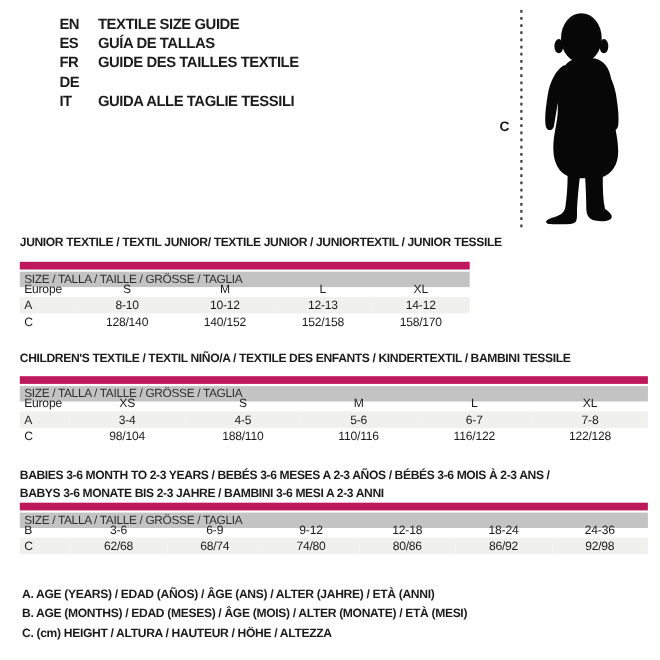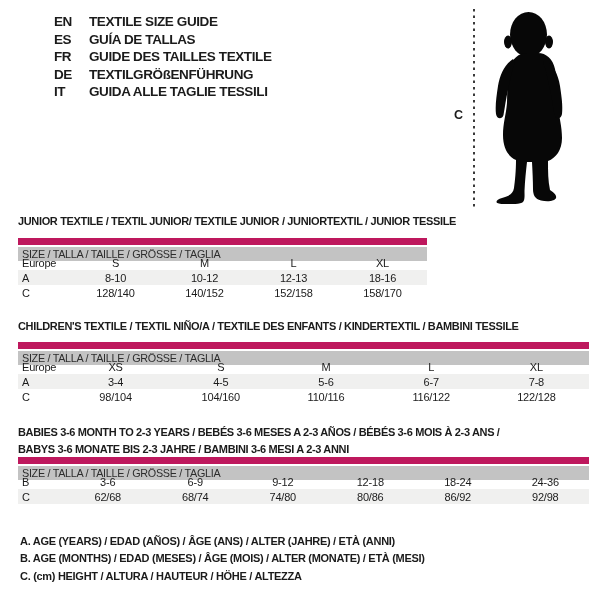--- a/index.html
+++ b/index.html
@@ -45,21 +45,20 @@
   <div class="lang-row">
     <span class="lang-code">ES</span>
     <span class="lang-label">GUÍA DE TALLAS</span>
   </div>
   <div class="lang-row">
     <span class="lang-code">FR</span>
     <span class="lang-label">GUIDE DES TAILLES TEXTILE</span>
   </div>
   <div class="lang-row">
     <span class="lang-code">DE</span>
-    <span class="lang-label">TEXTILGRÖßENFÜHRUNG</span>
   </div>
   <div class="lang-row">
     <span class="lang-code">IT</span>
     <span class="lang-label">GUIDA ALLE TAGLIE TESSILI</span>
   </div>
 </div>
 
 <div class="abs marker-label">C</div>
 
 <svg class="abs" style="left:472px;top:9px;" width="4" height="200">
@@ -105,21 +104,21 @@
     <td>S</td>
     <td>M</td>
     <td>L</td>
     <td>XL</td>
   </tr>
   <tr class="alt">
     <td class="row-label">A</td>
     <td>8-10</td>
     <td>10-12</td>
     <td>12-13</td>
-    <td>18-16</td>
+    <td>14-12</td>
   </tr>
   <tr>
     <td class="row-label">C</td>
     <td>128/140</td>
     <td>140/152</td>
     <td>152/158</td>
     <td>158/170</td>
   </tr>
 </tbody>
   </table>
@@ -152,21 +151,21 @@
     <td class="row-label">A</td>
     <td>3-4</td>
     <td>4-5</td>
     <td>5-6</td>
     <td>6-7</td>
     <td>7-8</td>
   </tr>
   <tr>
     <td class="row-label">C</td>
     <td>98/104</td>
-    <td>104/160</td>
+    <td>188/110</td>
     <td>110/116</td>
     <td>116/122</td>
     <td>122/128</td>
   </tr>
 </tbody>
   </table>
 
 <div class="abs tbl-title two-line" style="left:18px;top:424px;">
   <div>BABIES 3-6 MONTH TO 2-3 YEARS / BEBÉS 3-6 MESES A 2-3 AÑOS / BÉBÉS 3-6 MOIS À 2-3 ANS /</div>
   <div>BABYS 3-6 MONATE BIS 2-3 JAHRE / BAMBINI 3-6 MESI A 2-3 ANNI</div>

